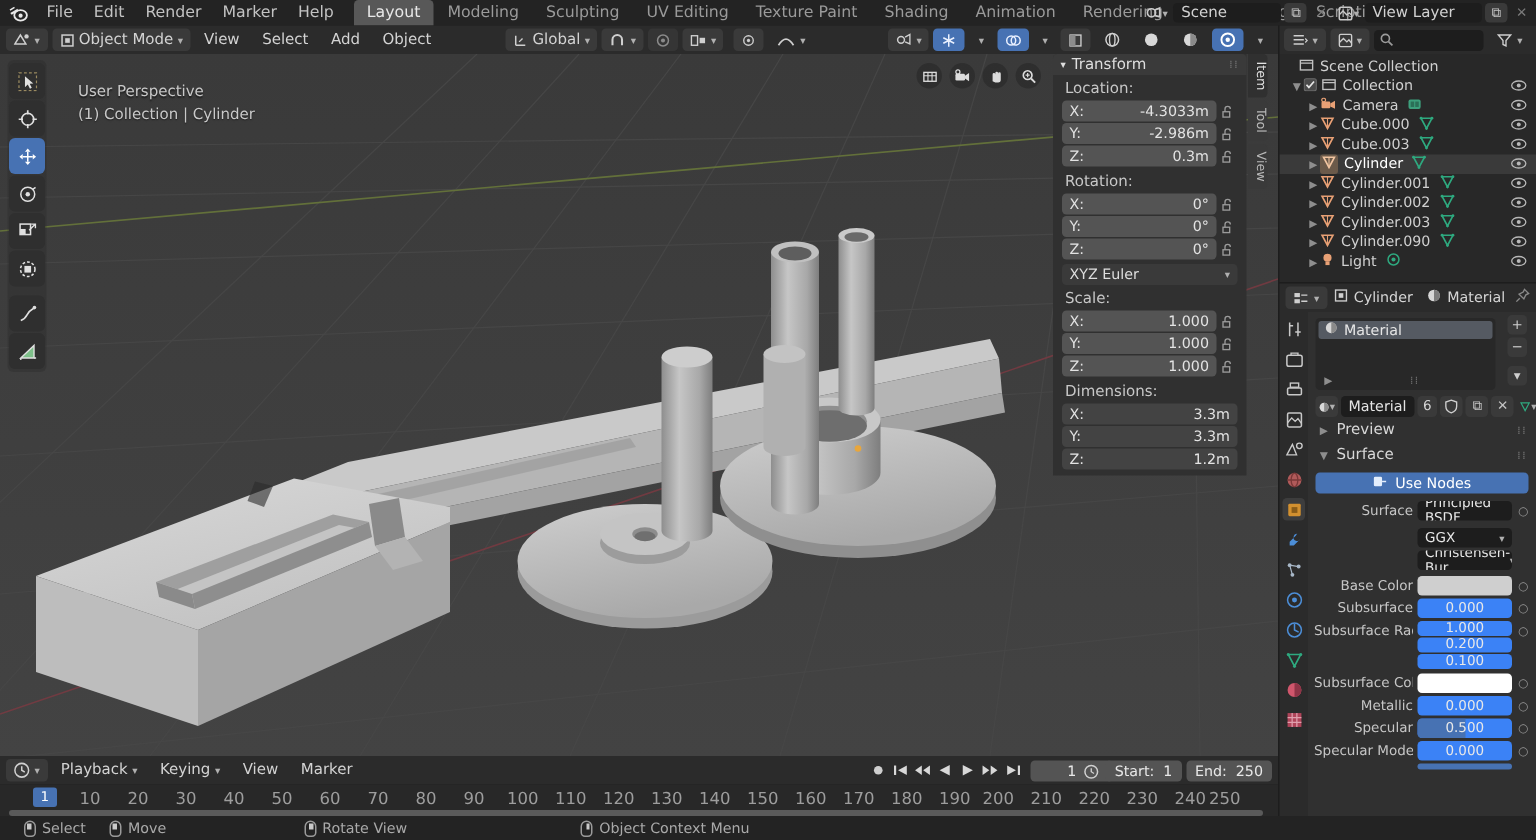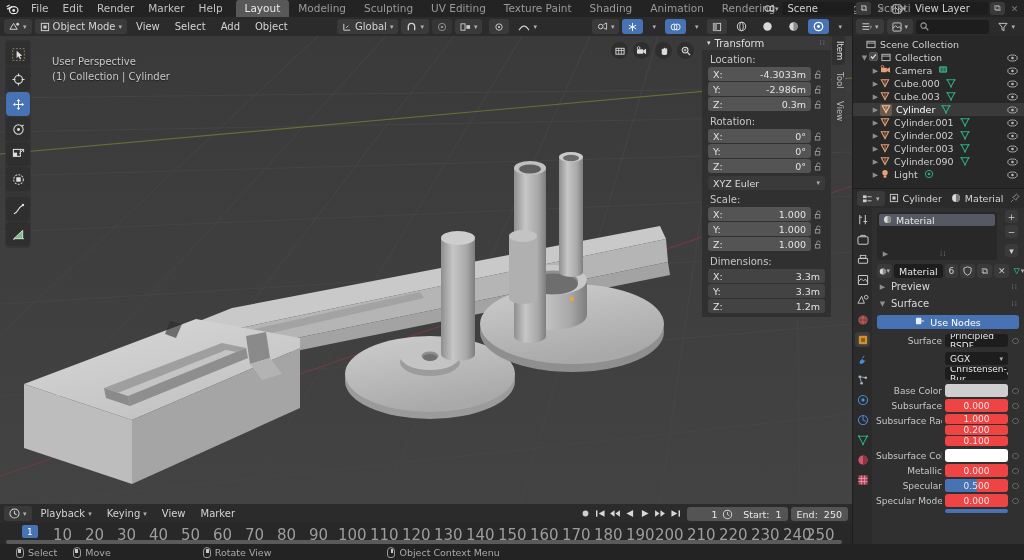--- a/index.html
+++ b/index.html
@@ -127,21 +127,21 @@
     border-radius:3px; font-size:9.5px; color:#e8e8e8; display:flex; align-items:center; justify-content:center;
   }
   .tl-se { position:absolute; right:4px; top:3px; display:flex; align-items:center; gap:3px; }
   .tl-sefield {
     height:14px; background:#545454; border-radius:3px; padding:0 6px;
     display:flex; align-items:center; gap:6px; font-size:9.5px; color:#e8e8e8;
   }
   .tl-ruler {
     position:absolute; left:0; top:523px; width:852px; height:21px; background:#282828;
   }
-  .tick { position:absolute; top:3px; font-size:15px; color:#9d9d9d; }
+  .tick { position:absolute; top:3px; font-size:11px; color:#9d9d9d; }
   .playhead {
     position:absolute; top:2px; height:13px; background:#4772b3; border-radius:2px;
     color:#fff; font-size:9px; display:flex; align-items:center; justify-content:center; padding:0 5px;
   }
   .scrollh { position:absolute; left:6px; top:17px; height:4px; border-radius:2px; background:#5a5a5a; }
 
   
   .statusbar {
     position:absolute; left:0; top:544px; width:1024px; height:16px; background:#232323;
     display:flex; align-items:center; font-size:9.5px; color:#a9a9a9;
@@ -203,21 +203,21 @@
   }
   .mat-users { height:14px; background:#3a3a3a; border-radius:3px; padding:0 4px; display:flex; align-items:center; font-size:9px; }
   .panel-row { display:flex; align-items:center; gap:4px; padding:3px 6px; font-size:10px; color:#d8d8d8; }
   .usenodes {
     margin:3px 5px; height:14px; background:#4772b3; border-radius:3px; display:flex;
     align-items:center; justify-content:center; gap:5px; font-size:9.5px; color:#fff;
   }
   .prop-row { display:flex; align-items:center; gap:3px; margin:0 4px 2px 4px; height:13px; }
   .prop-label { width:66px; text-align:right; font-size:9px; color:#c6c6c6; white-space:nowrap; overflow:hidden; }
   .prop-val {
-    flex:1; height:13px; background:#ef4444; border-radius:3px; display:flex; align-items:center;
+    flex:1; height:13px; background:#3b82f6; border-radius:3px; display:flex; align-items:center;
     justify-content:center; font-size:9px; color:#e8e8e8; position:relative; overflow:hidden;
   }
   .prop-val.dark { background:#1d1d1d; justify-content:space-between; padding:0 5px; }
   .prop-val.swatch { background:#cfcfcf; }
   .prop-val.swatch-w { background:#ffffff; }
   .prop-val .fillbar { position:absolute; left:0; top:0; bottom:0; background:#4772b3; }
   .prop-val span { position:relative; z-index:1; }
   .dot { width:9px; text-align:center; font-size:8px; color:#9a9a9a; }
   .stack-col { flex:1; display:flex; flex-direction:column; gap:1px; }
 </style>

